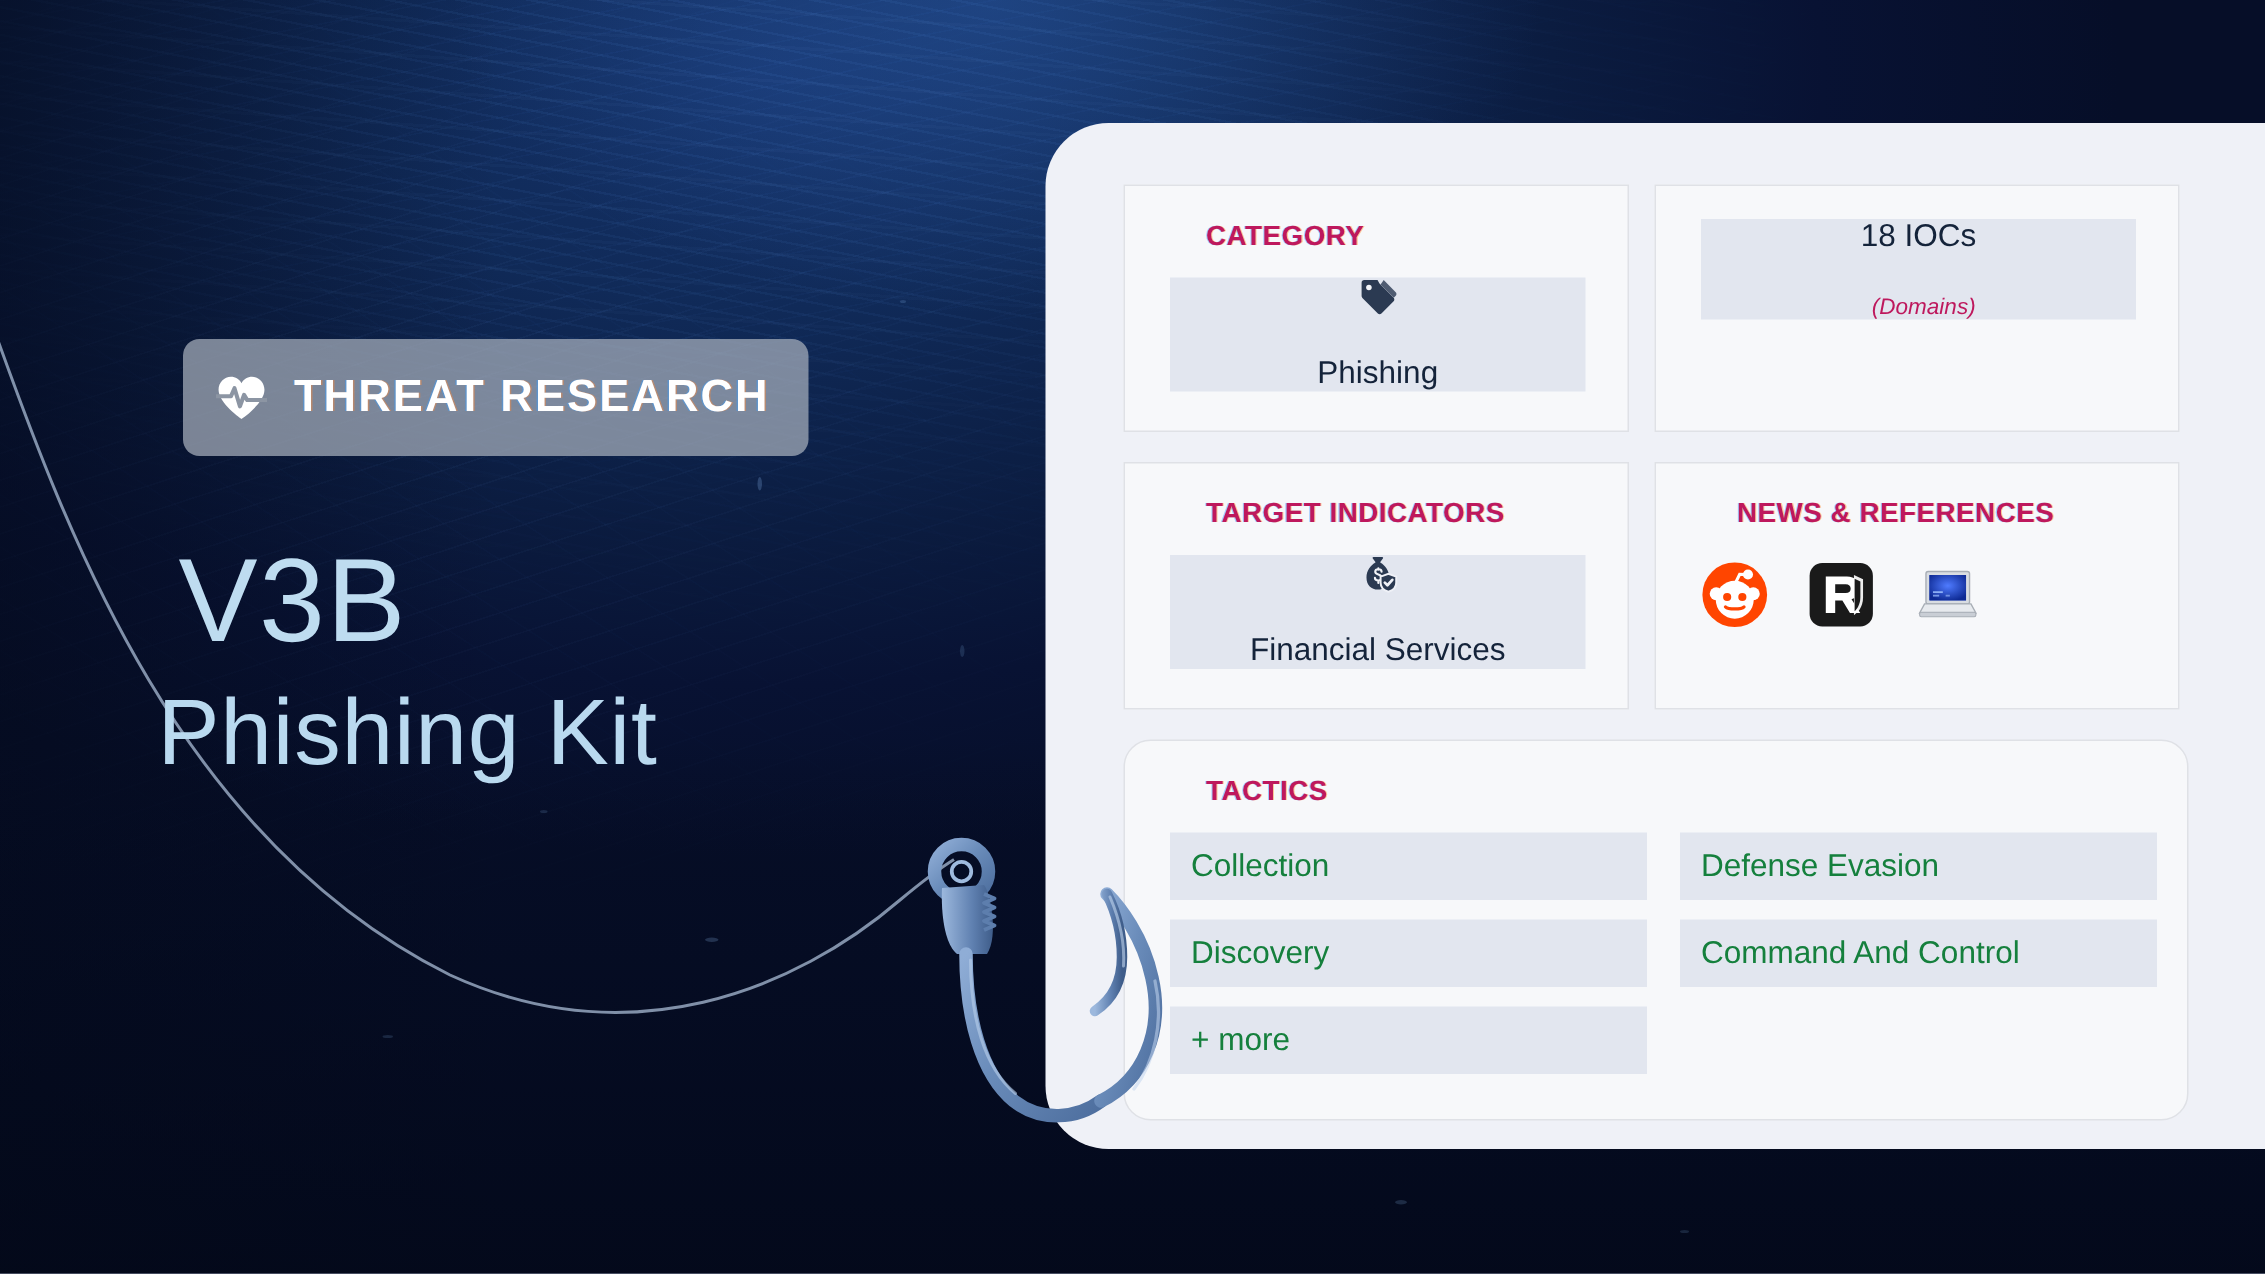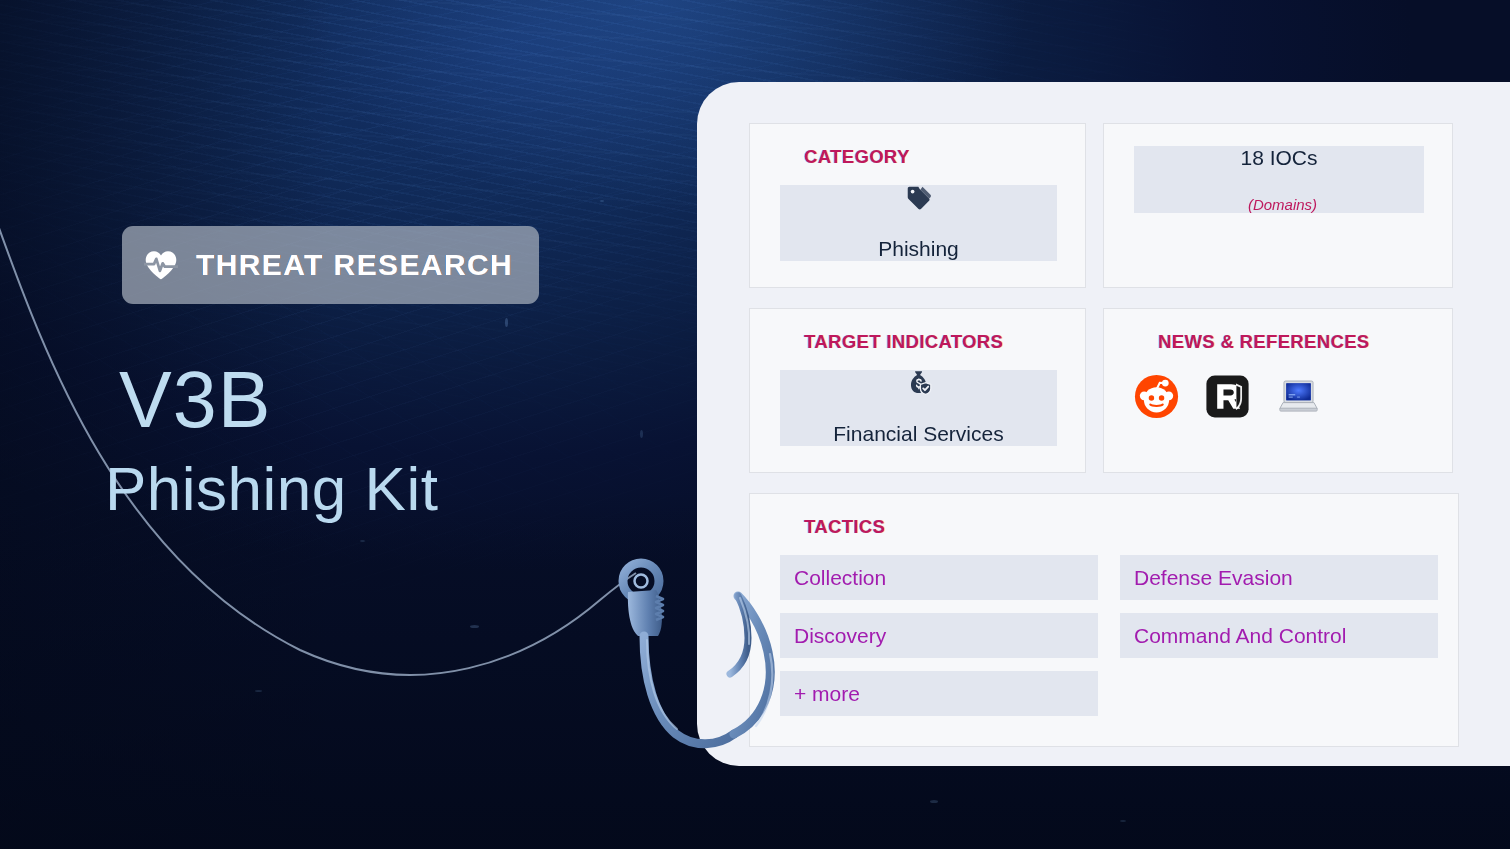--- a/index.html
+++ b/index.html
@@ -129,32 +129,32 @@
     flex-direction: column;
   }
   .chip-icon { width: 26px; height: 26px; flex: none; display: block; }
   .chip-em { font-style: italic; font-size: 15px; margin-left: 7px; color: #be185d; }
 
   
   .ref-row { display: flex; align-items: center; gap: 26px; padding-top: 4px; }
   .ref-icon { width: 45px; height: 45px; display: block; }
 
   
-  .card-tactics { margin-top: 20px; padding: 22px 20px 30px 30px; }
+  .card-tactics { margin-top: 20px; padding: 22px 20px 30px 30px; border-radius: 18px; }
   .tactics-grid {
     display: grid;
     grid-template-columns: 1fr 1fr;
     column-gap: 22px; row-gap: 13px;
   }
   .tactic-chip {
     background: #e2e6ef;
     height: 45px;
     display: flex; align-items: center;
     padding: 0 14px;
-    color: #a21caf;
+    color: #15803d;
     font-size: 21px;
   }
   .tactic-more { }
 </style>
 </head>
 <body>
 
 <div id="root">
 
   <div class="bg">

